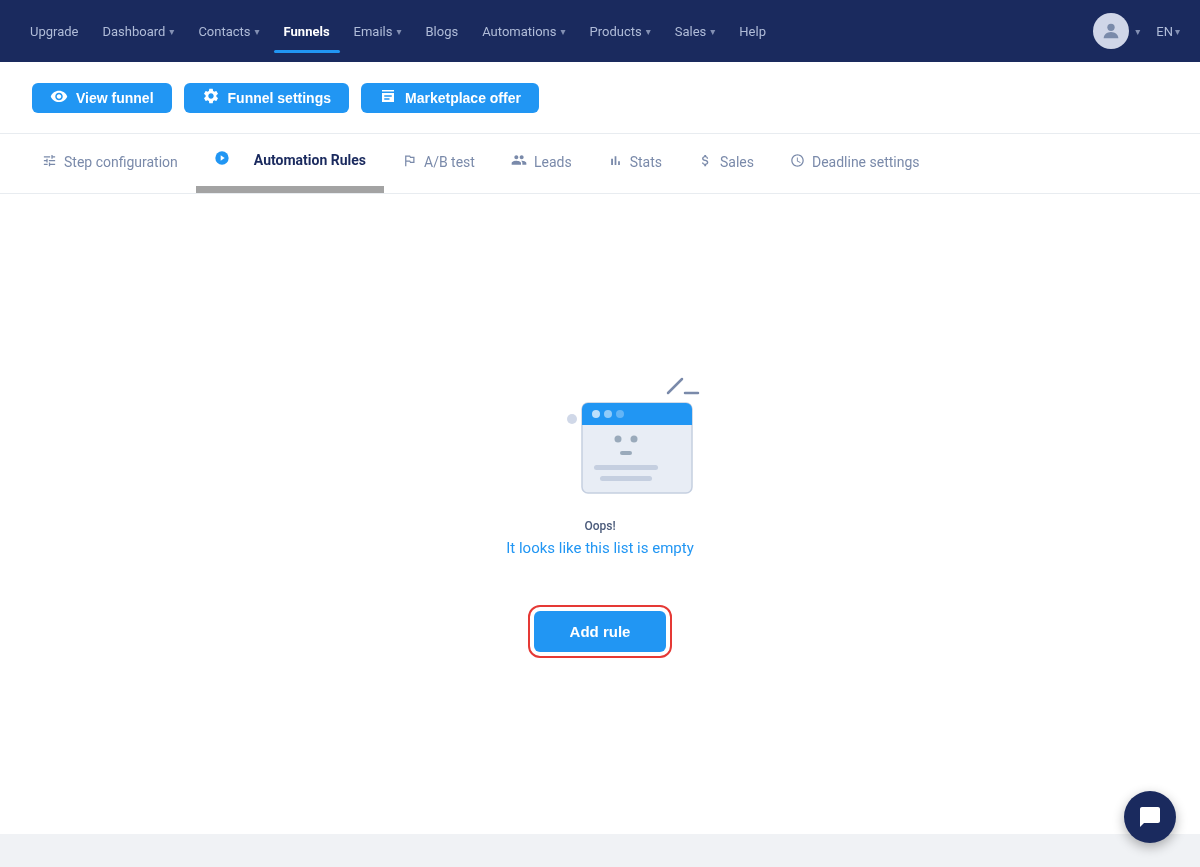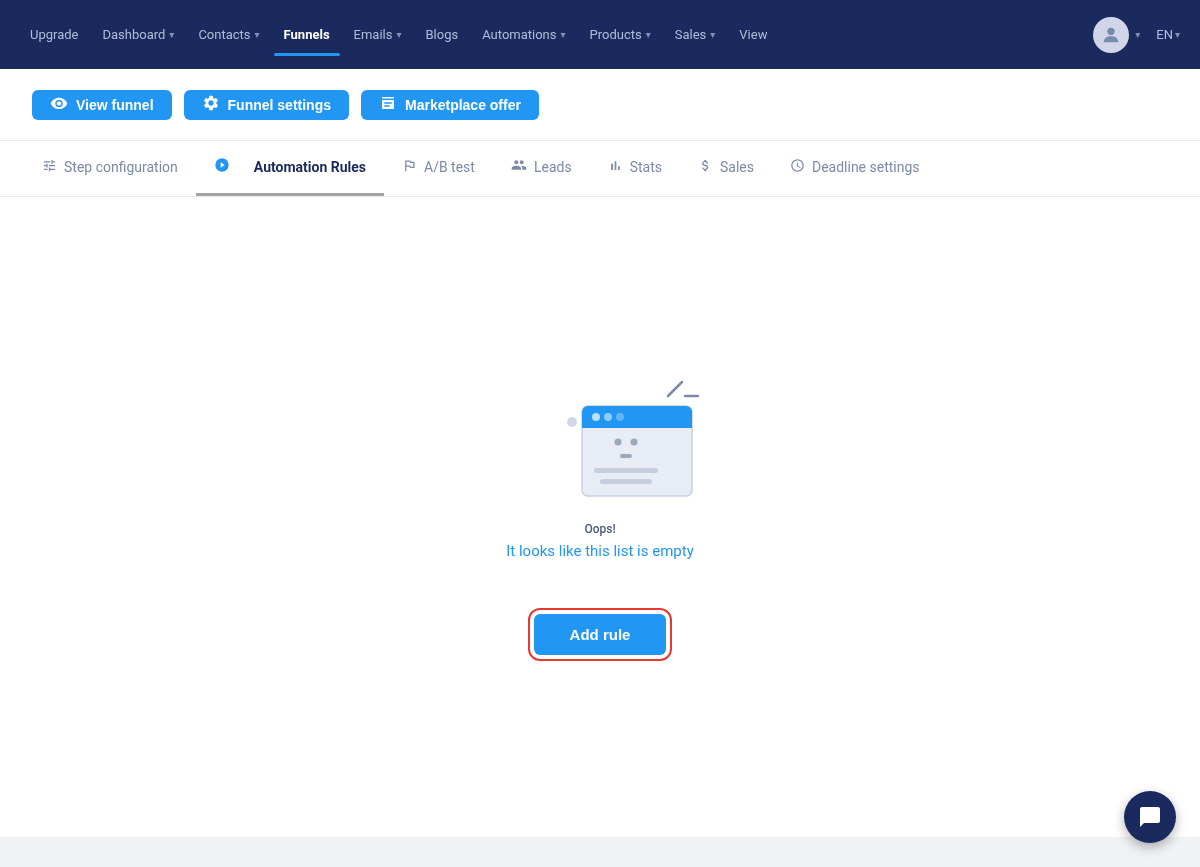--- a/index.html
+++ b/index.html
@@ -1,21 +1,21 @@
 <!DOCTYPE html>
 <html><head>
   <meta charset="utf-8">
   <style>
     * { box-sizing: border-box; margin: 0; padding: 0; }
     body { font-family: -apple-system, BlinkMacSystemFont, 'Segoe UI', Roboto, sans-serif; background: #f0f2f5; min-height: 867px; }
 
     
     .navbar {
       background: #1a2a5e;
-      height: 69px;
+      height: 62px;
       display: flex;
       align-items: center;
       padding: 0 20px;
       gap: 4px;
     }
     .nav-item {
       color: #b0bcd8;
       font-size: 13px;
       padding: 6px 10px;
       cursor: pointer;
@@ -108,21 +108,21 @@
       font-size: 14px;
       color: #7a8aaa;
       cursor: pointer;
       border-bottom: 3px solid transparent;
       transition: color 0.15s;
       white-space: nowrap;
     }
     .tab-item.active {
       color: #1a2a5e;
       font-weight: 700;
-      border-bottom: 3px solid #a3a3a3;
+      border-bottom: 7px solid #a3a3a3;
       gap: 24px;
     }
     .tab-icon { font-size: 15px; }
 
     
     .main-content {
       background: #fff;
       min-height: 640px;
       display: flex;
       flex-direction: column;
@@ -232,21 +232,21 @@
   </div>
   <div class="nav-item">
     <span>Products</span>
     <span class="nav-arrow">▾</span>
   </div>
   <div class="nav-item">
     <span>Sales</span>
     <span class="nav-arrow">▾</span>
   </div>
   <div class="nav-item">
-    <span>View</span>
+    <span>Help</span>
   </div>
   <div class="nav-spacer"></div>
   <div class="nav-avatar">
     <svg width="22" height="22" viewBox="0 0 24 24" fill="#7a8aaa">
       <circle cx="12" cy="8" r="4"></circle>
         <path d="M4 20c0-4 3.6-7 8-7s8 3 8 7"></path>
     </svg>
   </div>
   <span class="nav-arrow" style="color:#b0bcd8; margin-left:2px;">▾</span>
   <div class="nav-lang" style="margin-left:12px;">

